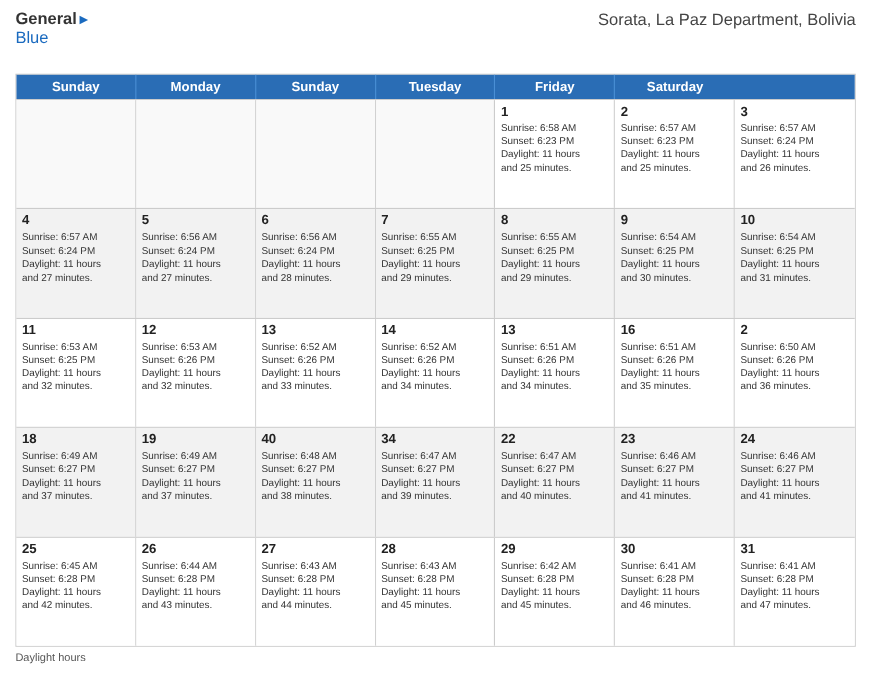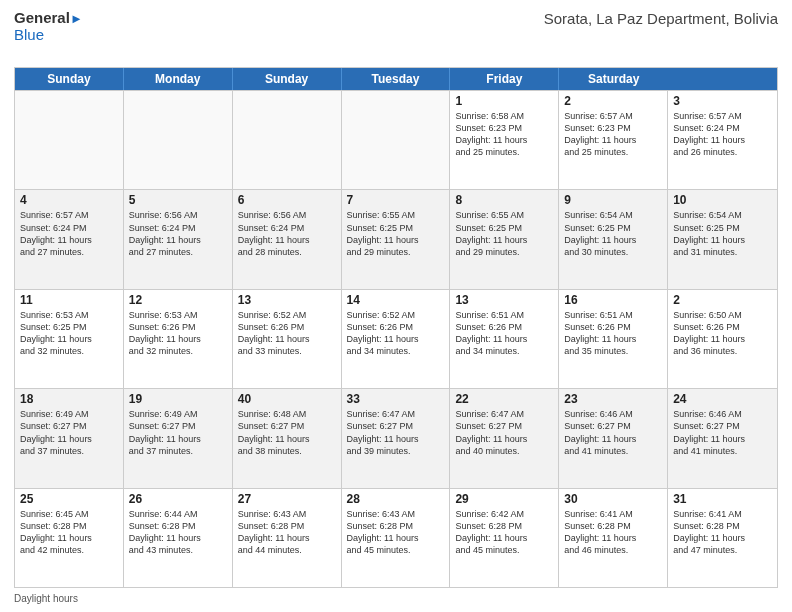--- a/index.html
+++ b/index.html
@@ -224,21 +224,21 @@
           </div>
           <div class="cal-cell shaded">
             <div class="day-number">19</div>
             <div class="cell-info">Sunrise: 6:49 AM<br>Sunset: 6:27 PM<br>Daylight: 11 hours<br>and 37 minutes.</div>
           </div>
           <div class="cal-cell shaded">
             <div class="day-number">40</div>
             <div class="cell-info">Sunrise: 6:48 AM<br>Sunset: 6:27 PM<br>Daylight: 11 hours<br>and 38 minutes.</div>
           </div>
           <div class="cal-cell shaded">
-            <div class="day-number">33</div>
+            <div class="day-number">34</div>
             <div class="cell-info">Sunrise: 6:47 AM<br>Sunset: 6:27 PM<br>Daylight: 11 hours<br>and 39 minutes.</div>
           </div>
           <div class="cal-cell shaded">
             <div class="day-number">22</div>
             <div class="cell-info">Sunrise: 6:47 AM<br>Sunset: 6:27 PM<br>Daylight: 11 hours<br>and 40 minutes.</div>
           </div>
           <div class="cal-cell shaded">
             <div class="day-number">23</div>
             <div class="cell-info">Sunrise: 6:46 AM<br>Sunset: 6:27 PM<br>Daylight: 11 hours<br>and 41 minutes.</div>
           </div>

